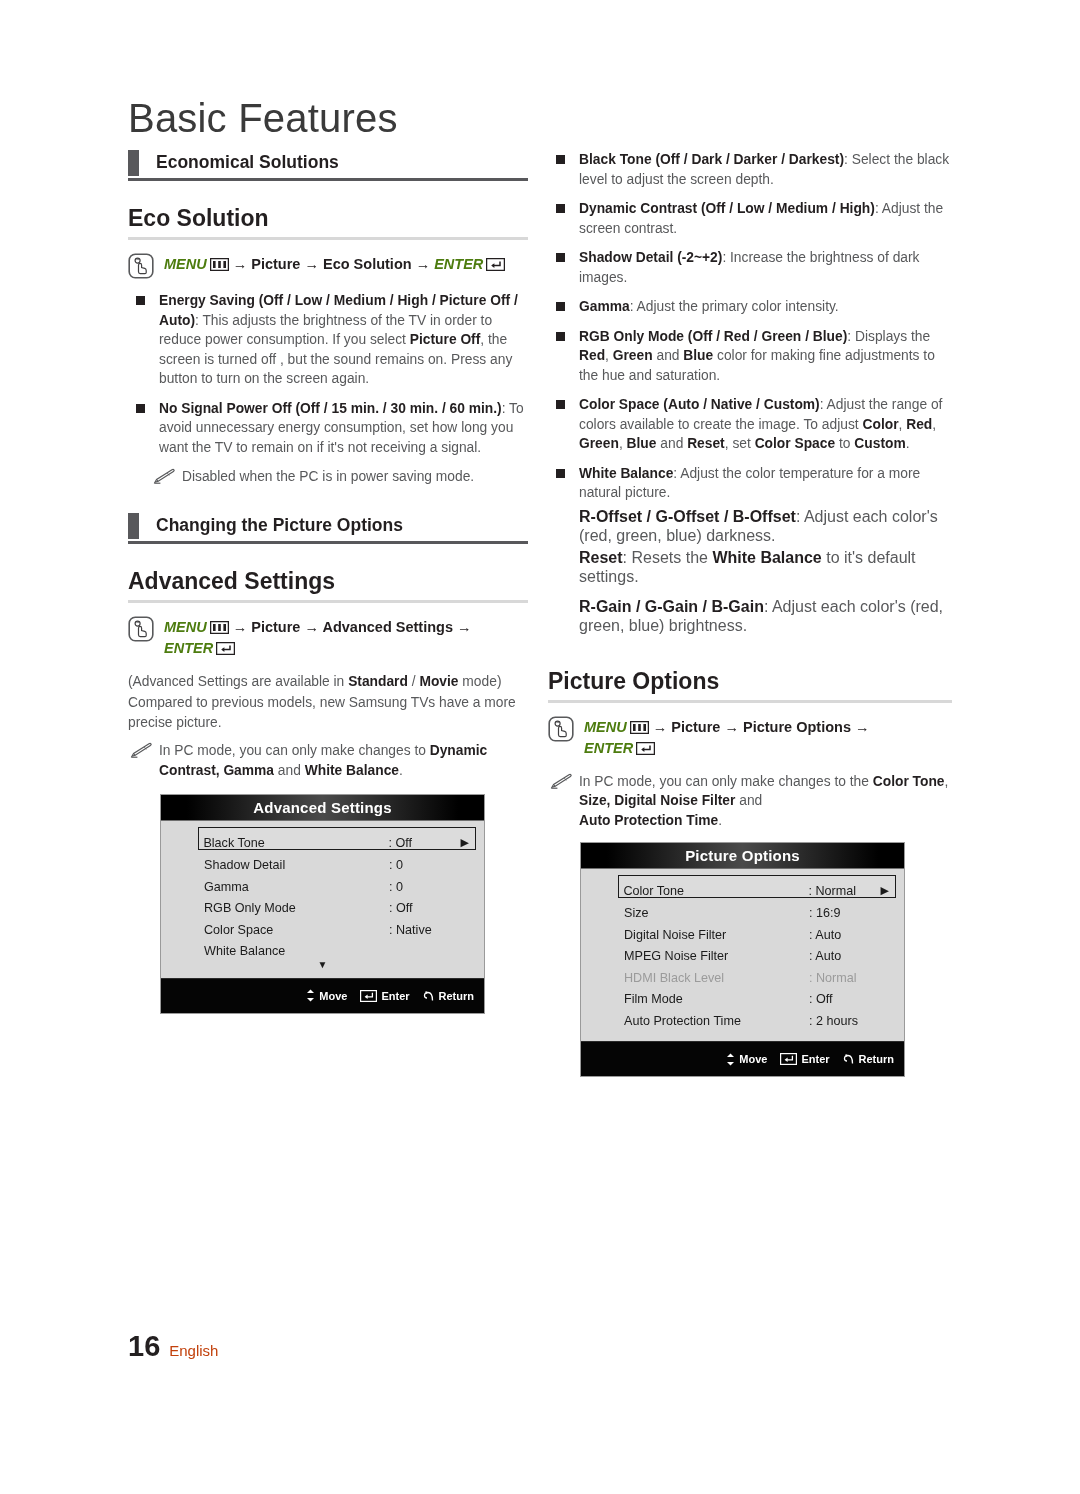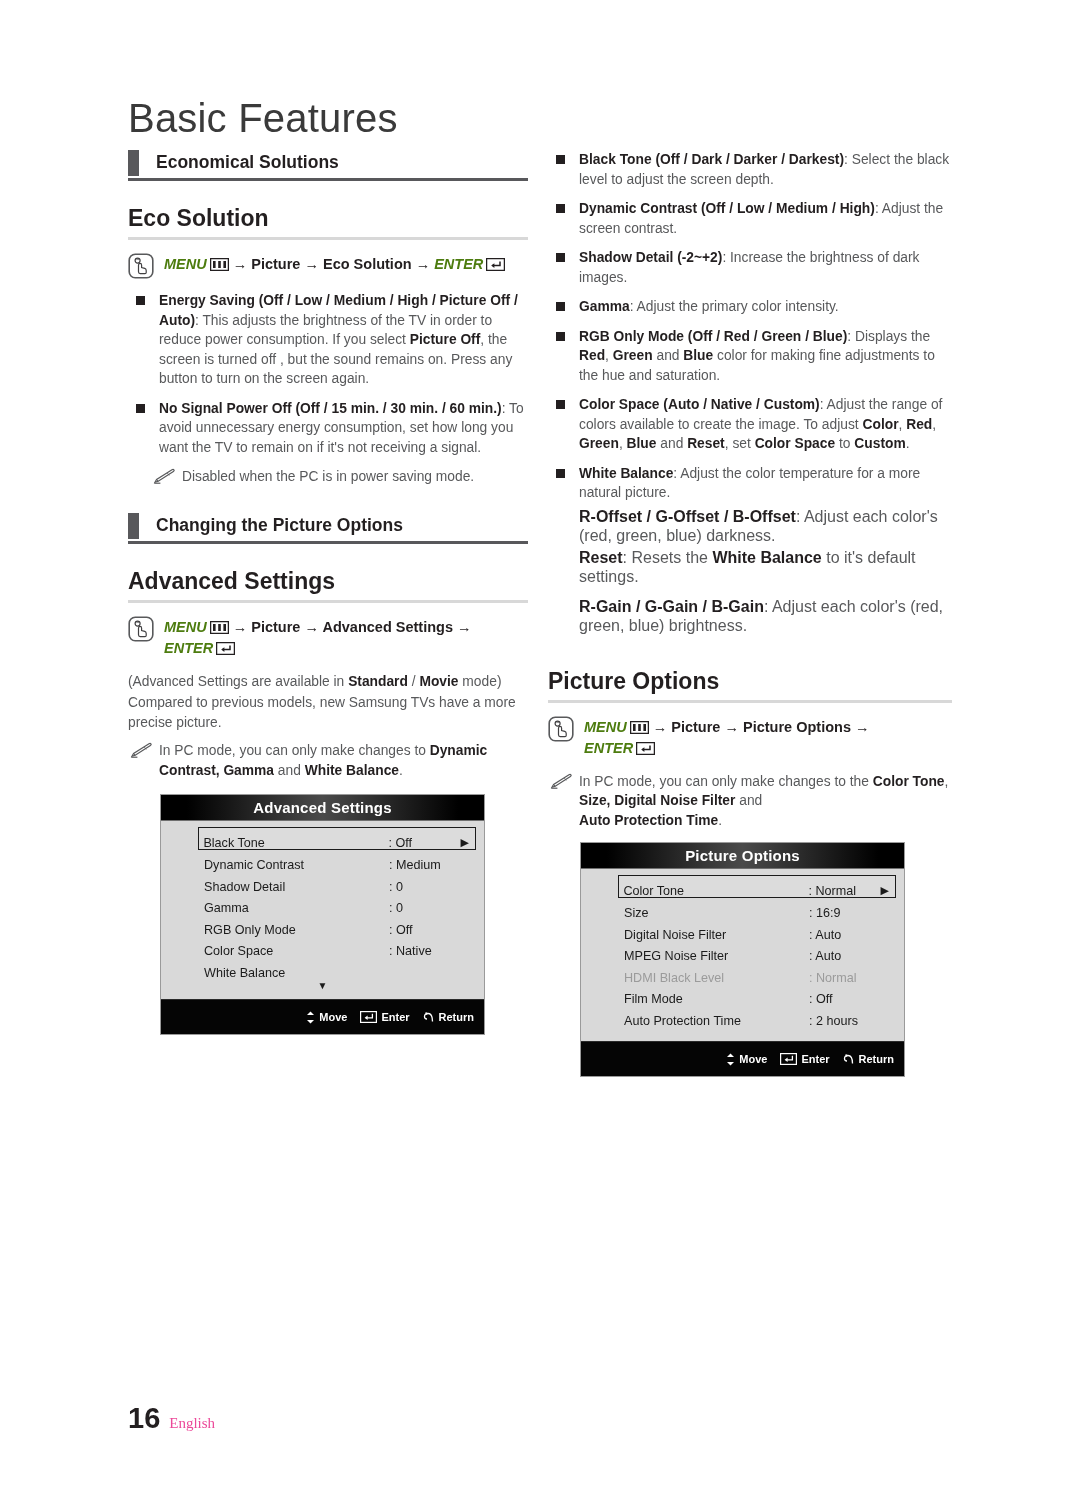--- a/index.html
+++ b/index.html
@@ -113,23 +113,23 @@
   .osd-spacer { height: 10px; }
   .osd-foot {
     background: #050505; height: 35px; display: flex; align-items: center;
     justify-content: flex-end; padding-right: 10px; gap: 13px;
     color: #ffffff; font-size: 11px; font-weight: bold;
     border-top: 1px solid #2a2a2a;
   }
   .osd-foot .fi { display: flex; align-items: center; gap: 4px; }
 
   
-  .footer { position: absolute; left: 128px; top: 1402px; display: flex; align-items: baseline; gap: 9px; }
+  .footer { position: absolute; left: 128px; top: 1330px; display: flex; align-items: baseline; gap: 9px; }
   .footer .pg { font-size: 29px; font-weight: bold; color: #231f20; }
-  .footer .lang { font-size: 15px; color: #ec4899; font-family: Liberation Serif, serif; }
+  .footer .lang { font-size: 15px; color: #c2410c; }
 
   .osd-wrap-left  { margin-top: 14px; margin-left: 32px; }
   .osd-wrap-right { margin-top: 12px; margin-left: 32px; }
 </style>
 </head>
 <body>
 
 <div class="page">
 
   <div class="page-title">Basic Features</div>
@@ -246,24 +246,20 @@
 
     <div class="osd osd-wrap-left">
       <div class="osd-title">Advanced Settings</div>
       <div class="osd-body">
         <div class="osd-row sel">
           <span class="lbl">Black Tone</span>
           <span class="val">: Off</span>
           <span class="arrow">▶</span>
         </div>
         <div class="osd-row">
-          <span class="lbl">Dynamic Contrast</span>
-          <span class="val">: Medium</span>
-        </div>
-        <div class="osd-row">
           <span class="lbl">Shadow Detail</span>
           <span class="val">: 0</span>
         </div>
         <div class="osd-row">
           <span class="lbl">Gamma</span>
           <span class="val">: 0</span>
         </div>
         <div class="osd-row">
           <span class="lbl">RGB Only Mode</span>
           <span class="val">: Off</span>

